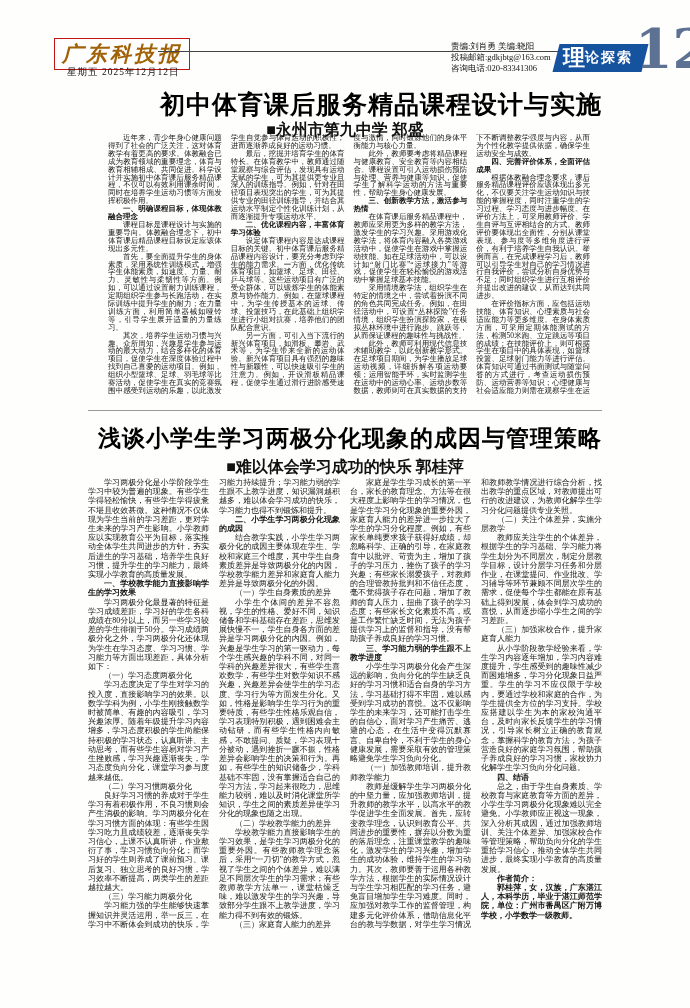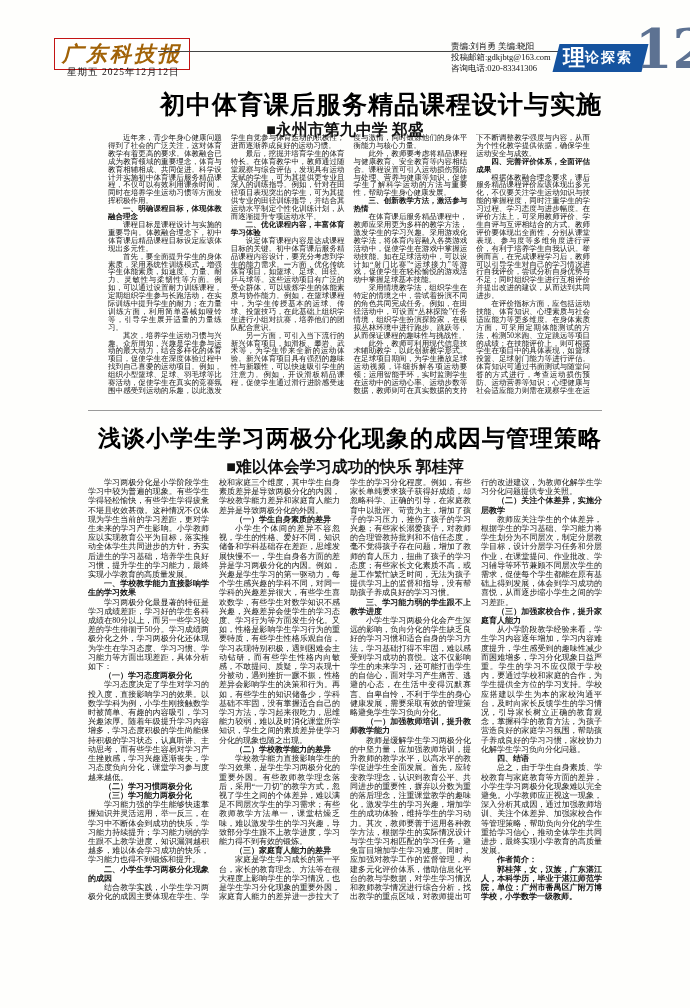--- a/index.html
+++ b/index.html
@@ -51,21 +51,21 @@
   .divider{position:absolute;left:88px;top:410px;width:514px;border-top:1px solid #9a9a9a;}
   #a2-title{top:423px;font-size:23px;}
   #a2-byline{top:457px;}
   #a2-body{
     position:absolute;left:88px;top:478px;width:514px;height:488px;
     column-count:4;column-gap:10px;text-align:justify;
     font-size:8px;line-height:9.2px;overflow:hidden;
   }
   .para{margin:0;text-indent:2em;}
   .para.h{font-weight:bold;font-family:"Liberation Sans","DejaVu Sans",sans-serif;}
-  .para.sub{font-weight:bold;}
+  .para.sub{font-weight:normal;}
   .para.b{font-weight:bold;}
 </style>
 </head>
 <body>
 
 <div id="page">
 
   <div class="masthead">广东科技报</div>
   <div class="head-rule"></div>
   <div class="pub-date">星期五 2025年12月12日</div>
@@ -108,20 +108,21 @@
 
   <div class="art-title" id="a2-title">浅谈小学生学习两极分化现象的成因与管理策略</div>
   <div class="art-byline" id="a2-byline">■难以体会学习成功的快乐 郭桂萍</div>
   <div id="a2-body">
       <p class="para p">学习两极分化是小学阶段学生学习中较为普遍的现象。有些学生学得轻松愉快，有些学生学得疲惫不堪且收效甚微。这种情况不仅体现为学生当前的学习差距，更对学生未来的学习产生影响。小学教师应以实现教育公平为目标，落实推动全体学生共同进步的方针，夯实后进生的学习基础，培养学生良好习惯，提升学生的学习能力，最终实现小学教育的高质量发展。</p>
       <p class="para h">一、学校教学能力直接影响学生的学习效果</p>
       <p class="para p">学习两极分化最显著的特征是学习成绩差距，学习好的学生各科成绩在80分以上，而另一些学习较差的学生徘徊于50分。学习成绩两极分化之外，学习两极分化还体现为学生在学习态度、学习习惯、学习能力等方面出现差距，具体分析如下：</p>
       <p class="para sub">（一）学习态度两极分化</p>
       <p class="para p">学习态度决定了学生对学习的投入度，直接影响学习的效果。以数学学科为例，小学生刚接触数学时被简单、有趣的内容吸引，学习兴趣浓厚。随着年级提升学习内容增多，学习态度积极的学生尚能保持积极的学习状态，认真听讲、主动思考，而有些学生容易对学习产生挫败感，学习兴趣逐渐丧失，学习态度负向分化，课堂学习参与度越来越低。</p>
       <p class="para sub">（二）学习习惯两极分化</p>
+      <p class="para p">良好学习习惯的养成对于学生学习有着积极作用，不良习惯则会产生消极的影响。学习两极分化在学习习惯方面的体现：有些学生因学习吃力且成绩较差，逐渐丧失学习信心，上课不认真听讲，作业敷衍了事，学习习惯负向分化；而学习好的学生则养成了课前预习、课后复习、独立思考的良好习惯，学习效率不断提高，两类学生的差距越拉越大。</p>
       <p class="para sub">（三）学习能力两极分化</p>
       <p class="para p">学习能力强的学生能够快速掌握知识并灵活运用，举一反三，在学习中不断体会到成功的快乐，学习能力持续提升；学习能力弱的学生跟不上教学进度，知识漏洞越积越多，难以体会学习成功的快乐，学习能力也得不到锻炼和提升。</p>
       <p class="para h">二、小学生学习两极分化现象的成因</p>
       <p class="para p">结合教学实践，小学生学习两极分化的成因主要体现在学生、学校和家庭三个维度，其中学生自身素质差异是导致两极分化的内因，学校教学能力差异和家庭育人能力差异是导致两极分化的外因。</p>
       <p class="para sub">（一）学生自身素质的差异</p>
       <p class="para p">小学生个体间的差异不容忽视，学生的性格、爱好不同，知识储备和学科基础存在差距，思维发展快慢不一，学生自身各方面的差异是学习两极分化的内因。例如，兴趣是学生学习的第一驱动力，每个学生感兴趣的学科不同，对同一学科的兴趣差异很大，有些学生喜欢数学，有些学生对数学知识不感兴趣，兴趣差异会使学生的学习态度、学习行为等方面发生分化。又如，性格是影响学生学习行为的重要特质，有些学生性格乐观自信，学习表现特别积极，遇到困难会主动钻研，而有些学生性格内向敏感，不敢提问、质疑，学习表现十分被动，遇到挫折一蹶不振，性格差异会影响学生的决策和行为。再如，有些学生的知识储备少，学科基础不牢固，没有掌握适合自己的学习方法，学习起来很吃力，思维能力较弱，难以及时消化课堂所学知识，学生之间的素质差异使学习分化的现象也随之出现。</p>
       <p class="para sub">（二）学校教学能力的差异</p>
       <p class="para p">学校教学能力直接影响学生的学习效果，是学生学习两极分化的重要外因。有些教师教学理念落后，采用“一刀切”的教学方式，忽视了学生之间的个体差异，难以满足不同层次学生的学习需求；有些教师教学方法单一，课堂枯燥乏味，难以激发学生的学习兴趣，导致部分学生跟不上教学进度，学习能力得不到有效的锻炼。</p>
       <p class="para sub">（三）家庭育人能力的差异</p>
       <p class="para p">家庭是学生学习成长的第一平台，家长的教育理念、方法等在很大程度上影响学生的学习情况，也是学生学习分化现象的重要外因，家庭育人能力的差异进一步拉大了学生的学习分化程度。例如，有些家长单纯要求孩子获得好成绩，却忽略科学、正确的引导，在家庭教育中以批评、苛责为主，增加了孩子的学习压力，挫伤了孩子的学习兴趣；有些家长溺爱孩子，对教师的合理管教持批判和不信任态度，毫不觉得孩子存在问题，增加了教师的育人压力，扭曲了孩子的学习态度；有些家长文化素质不高，或是工作繁忙缺乏时间，无法为孩子提供学习上的监督和指导，没有帮助孩子养成良好的学习习惯。</p>

